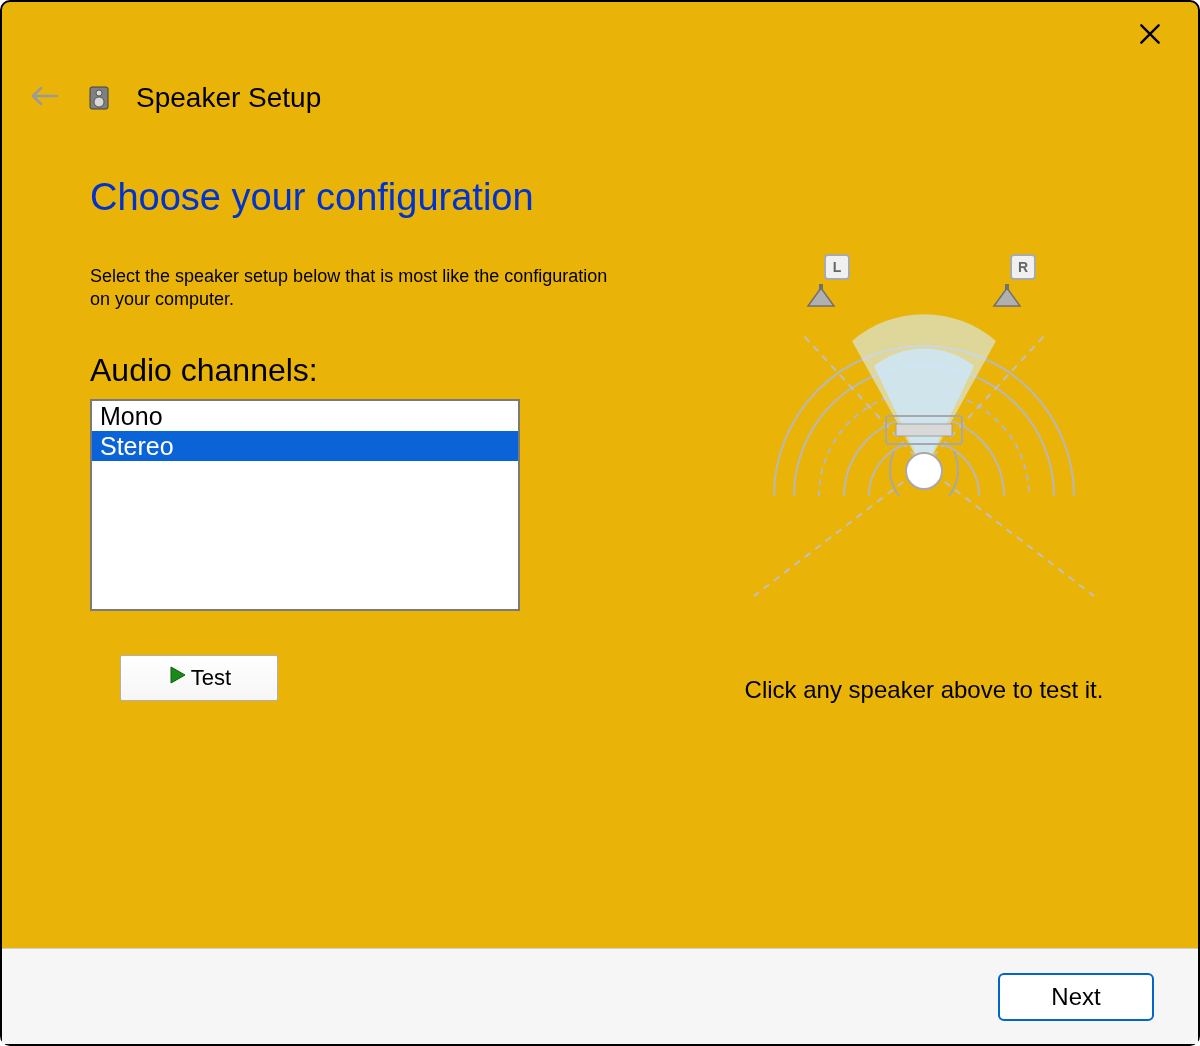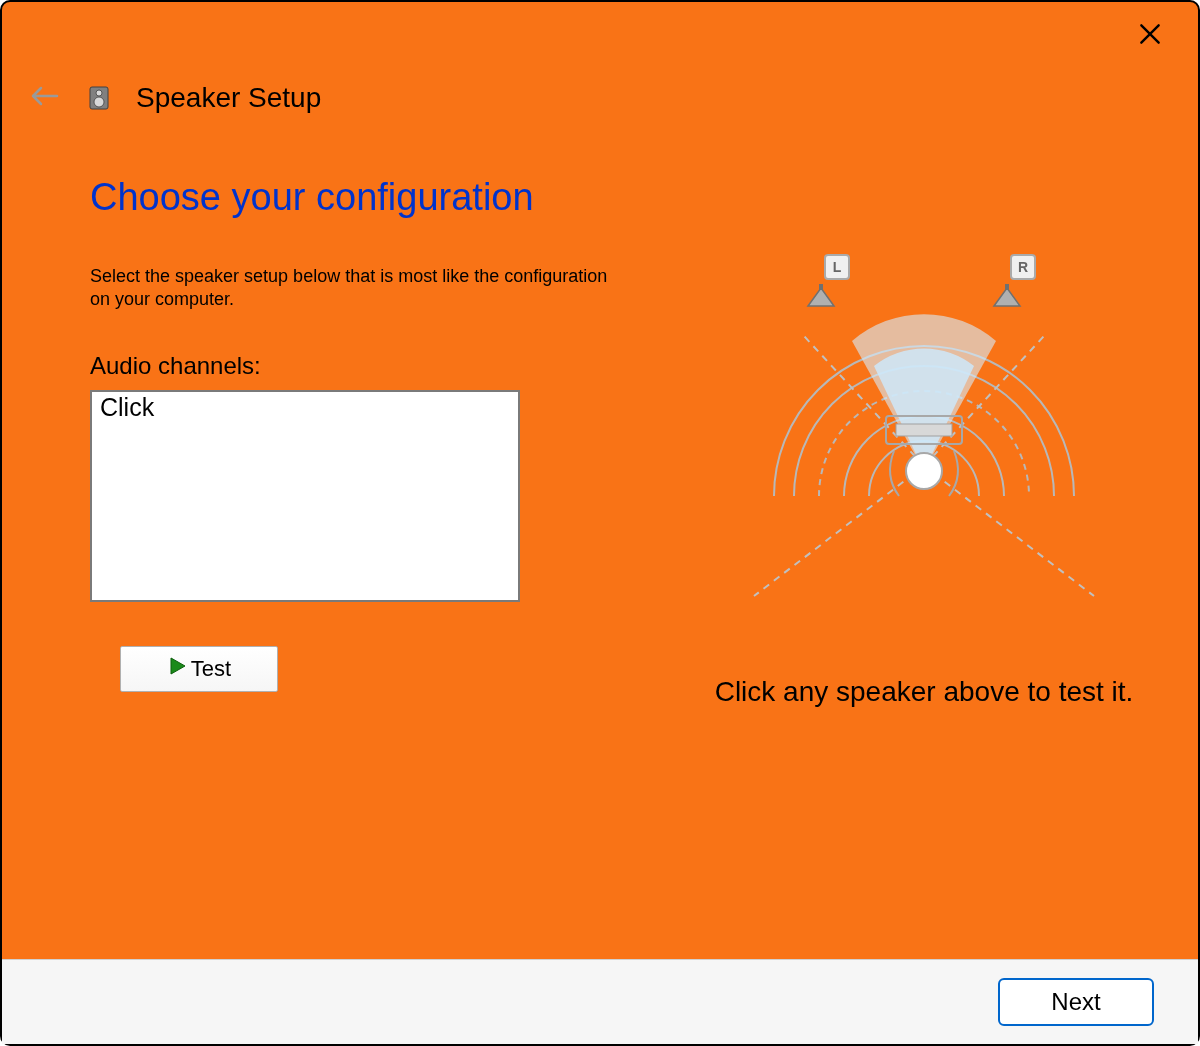--- a/index.html
+++ b/index.html
@@ -9,21 +9,21 @@
     font-family: "Segoe UI", Tahoma, sans-serif;
     background: #ffffff;
     color: #000;
     overflow: hidden;
   }
   .window {
     position: relative;
     width: 1200px; height: 1046px;
     border: 2px solid #000;
     border-radius: 10px;
-    background: #f97316;
+    background: #eab308;
     display: flex;
     flex-direction: column;
   }
   .close-btn {
     position: absolute;
     top: 14px; right: 28px;
     width: 40px; height: 40px;
     display: flex; align-items: center; justify-content: center;
     cursor: pointer;
   }
@@ -66,21 +66,21 @@
     margin: 0 0 46px 0;
   }
   .description {
     font-size: 18px;
     line-height: 1.3;
     color: #000;
     margin: 0 0 40px 0;
     max-width: 540px;
   }
   .label {
-    font-size: 24px;
+    font-size: 32px;
     margin: 0 0 10px 0;
   }
   .listbox {
     width: 430px; height: 212px;
     border: 2px solid #7a7a7a;
     background: #fff;
     overflow: hidden;
   }
   .list-item {
     font-size: 25px;
@@ -105,27 +105,27 @@
     gap: 4px;
     font-size: 22px;
     cursor: pointer;
   }
   .test-btn svg { width: 20px; height: 20px; }
   .diagram {
     width: 380px; height: 360px;
     position: relative;
   }
   .hint {
-    font-size: 28px;
+    font-size: 24px;
     color: #000;
     margin-top: 70px;
     text-align: center;
   }
   .footer {
-    height: 85px;
+    height: 96px;
     border-top: 1px solid #d0d0d0;
     background: #f6f6f6;
     display: flex;
     align-items: center;
     justify-content: flex-end;
     gap: 20px;
     padding-right: 44px;
   }
   .footer button {
     width: 156px; height: 48px;
@@ -190,21 +190,22 @@
     </div>
     <div class="window-title">Speaker Setup</div>
   </div>
 
   <div class="content">
     <div class="left-col">
       <h1 class="heading">Choose your configuration</h1>
       <p class="description">Select the speaker setup below that is most like the configuration on your computer.</p>
       <div class="label">Audio channels:</div>
       <div class="listbox" id="channels-list">
-          <div class="list-item">Click</div>
+          <div class="list-item">Mono</div>
+          <div class="list-item selected">Stereo</div>
         </div>
       <button class="test-btn">
         <span>
           <svg viewBox="0 0 20 20">
               <path d="M4 2 L18 10 L4 18 Z" fill="#1a8a1a" stroke="#0d5f0d" stroke-width="1"></path>
             </svg>
         </span>
         <span>Test</span>
       </button>
     </div>

